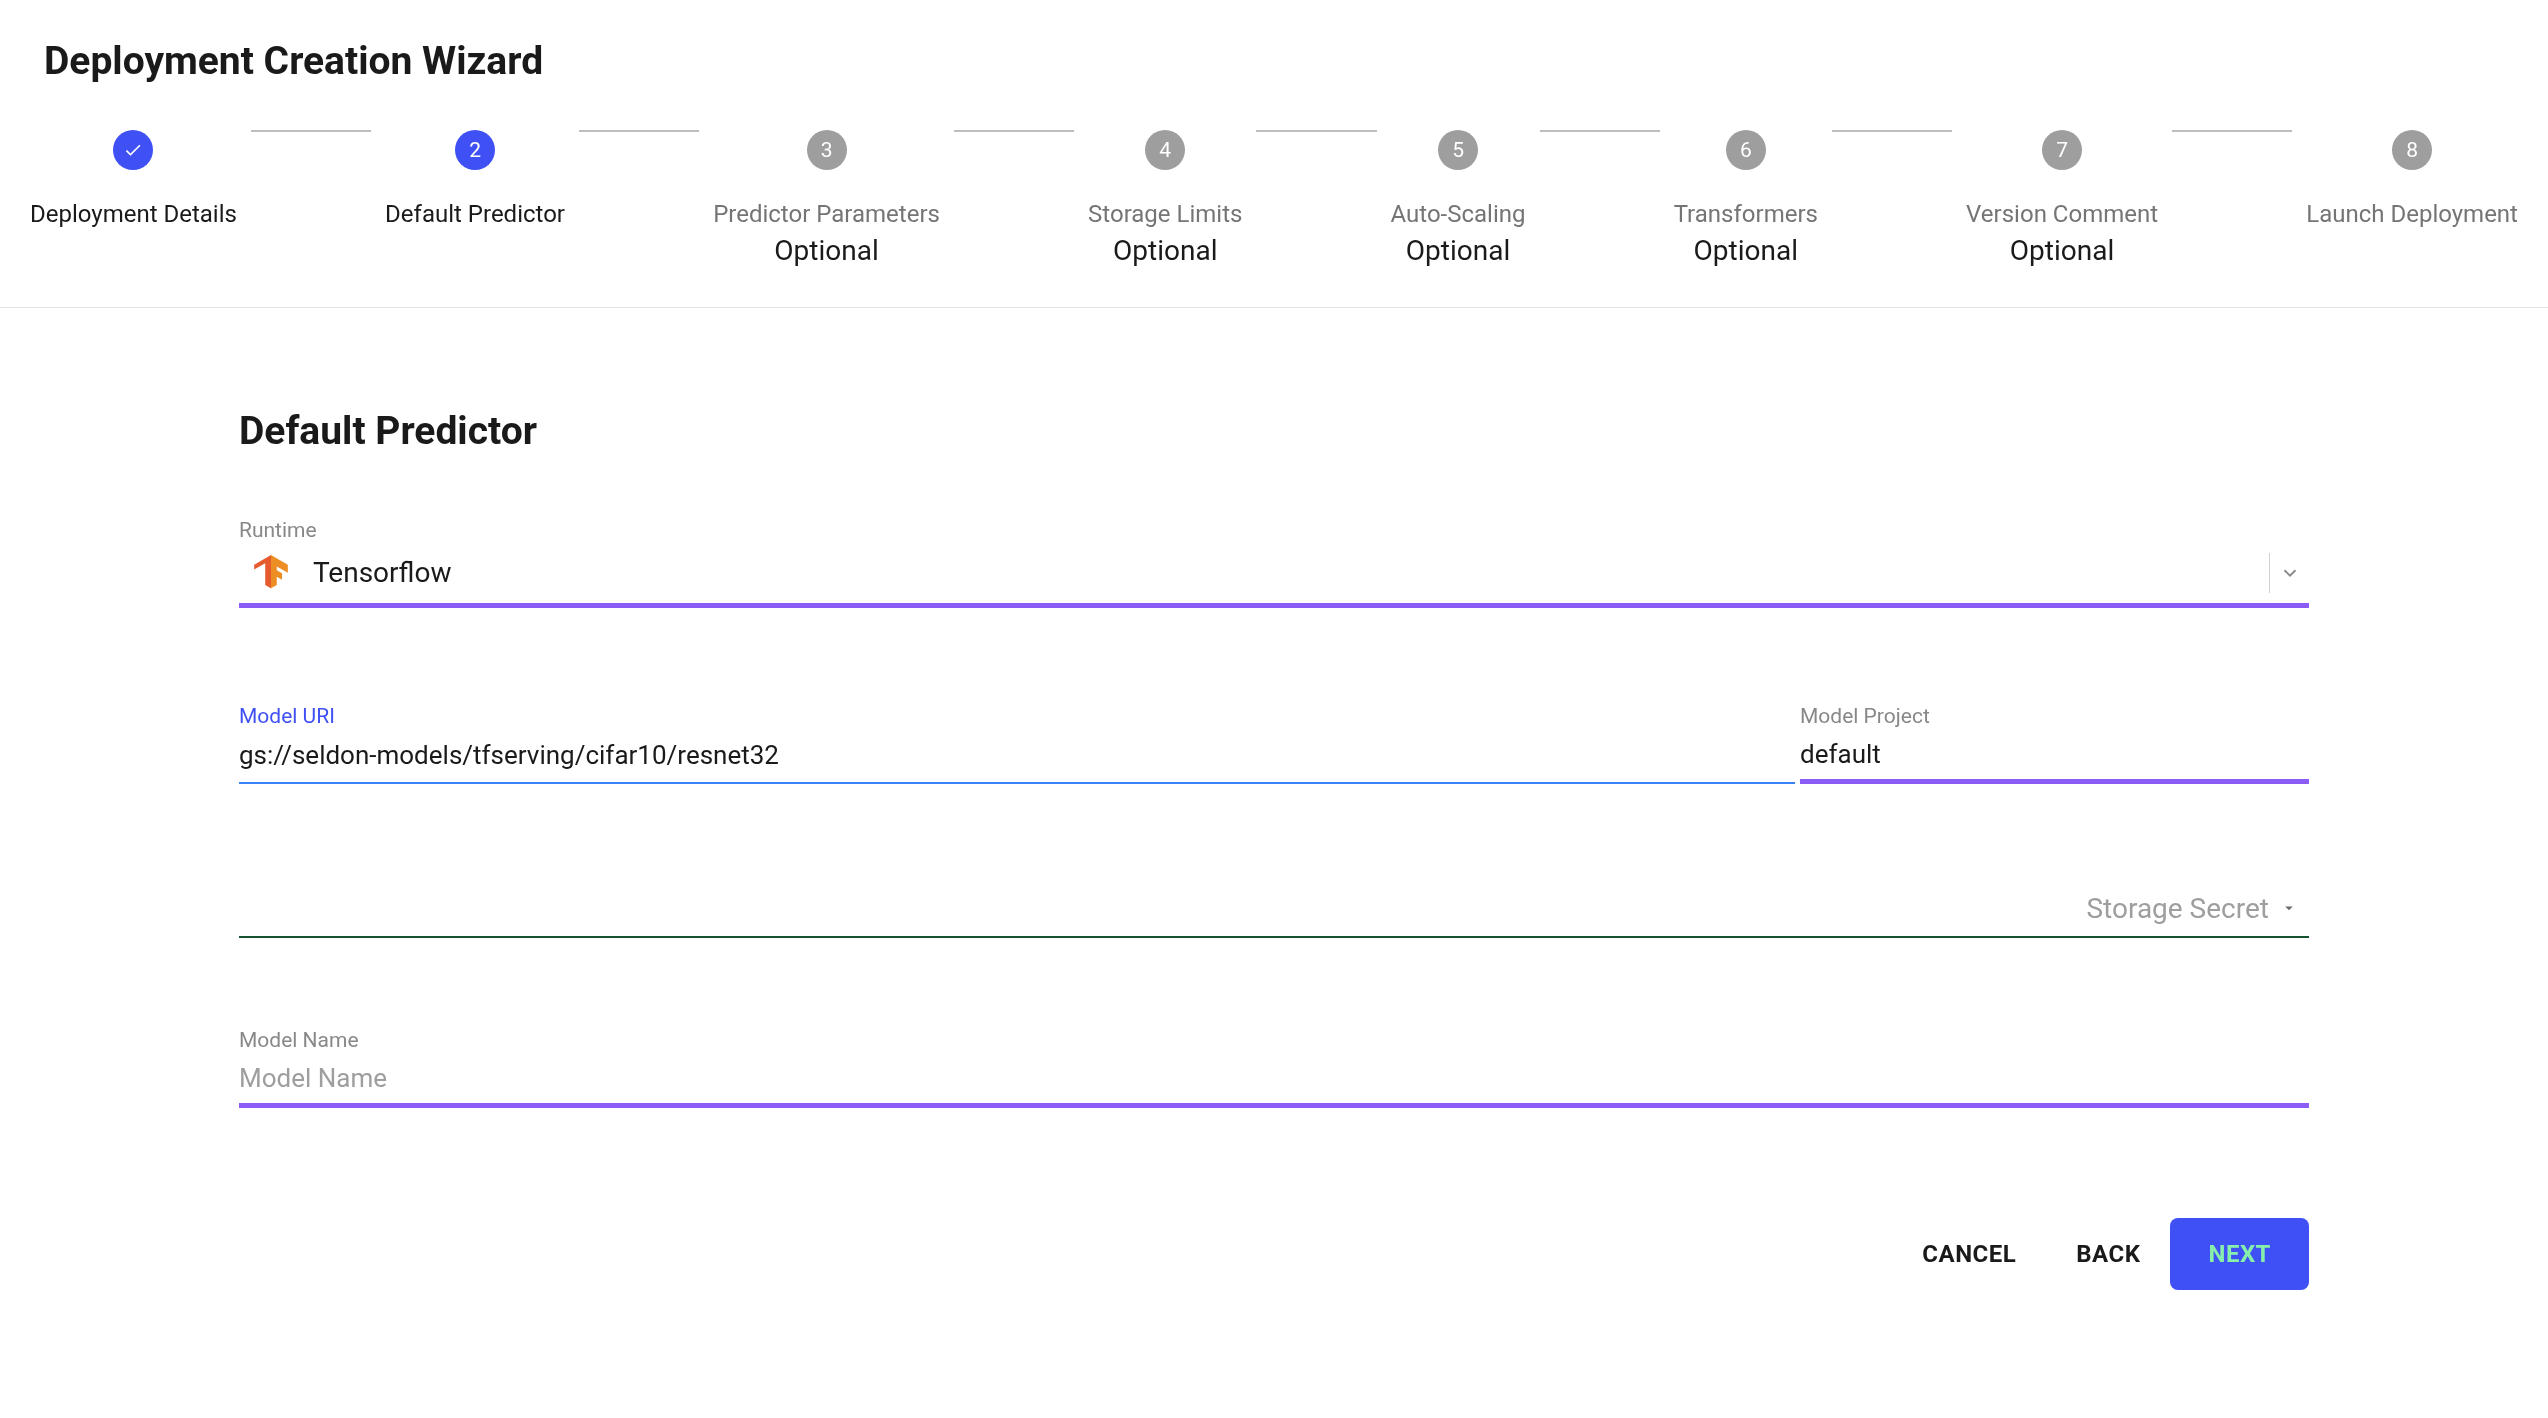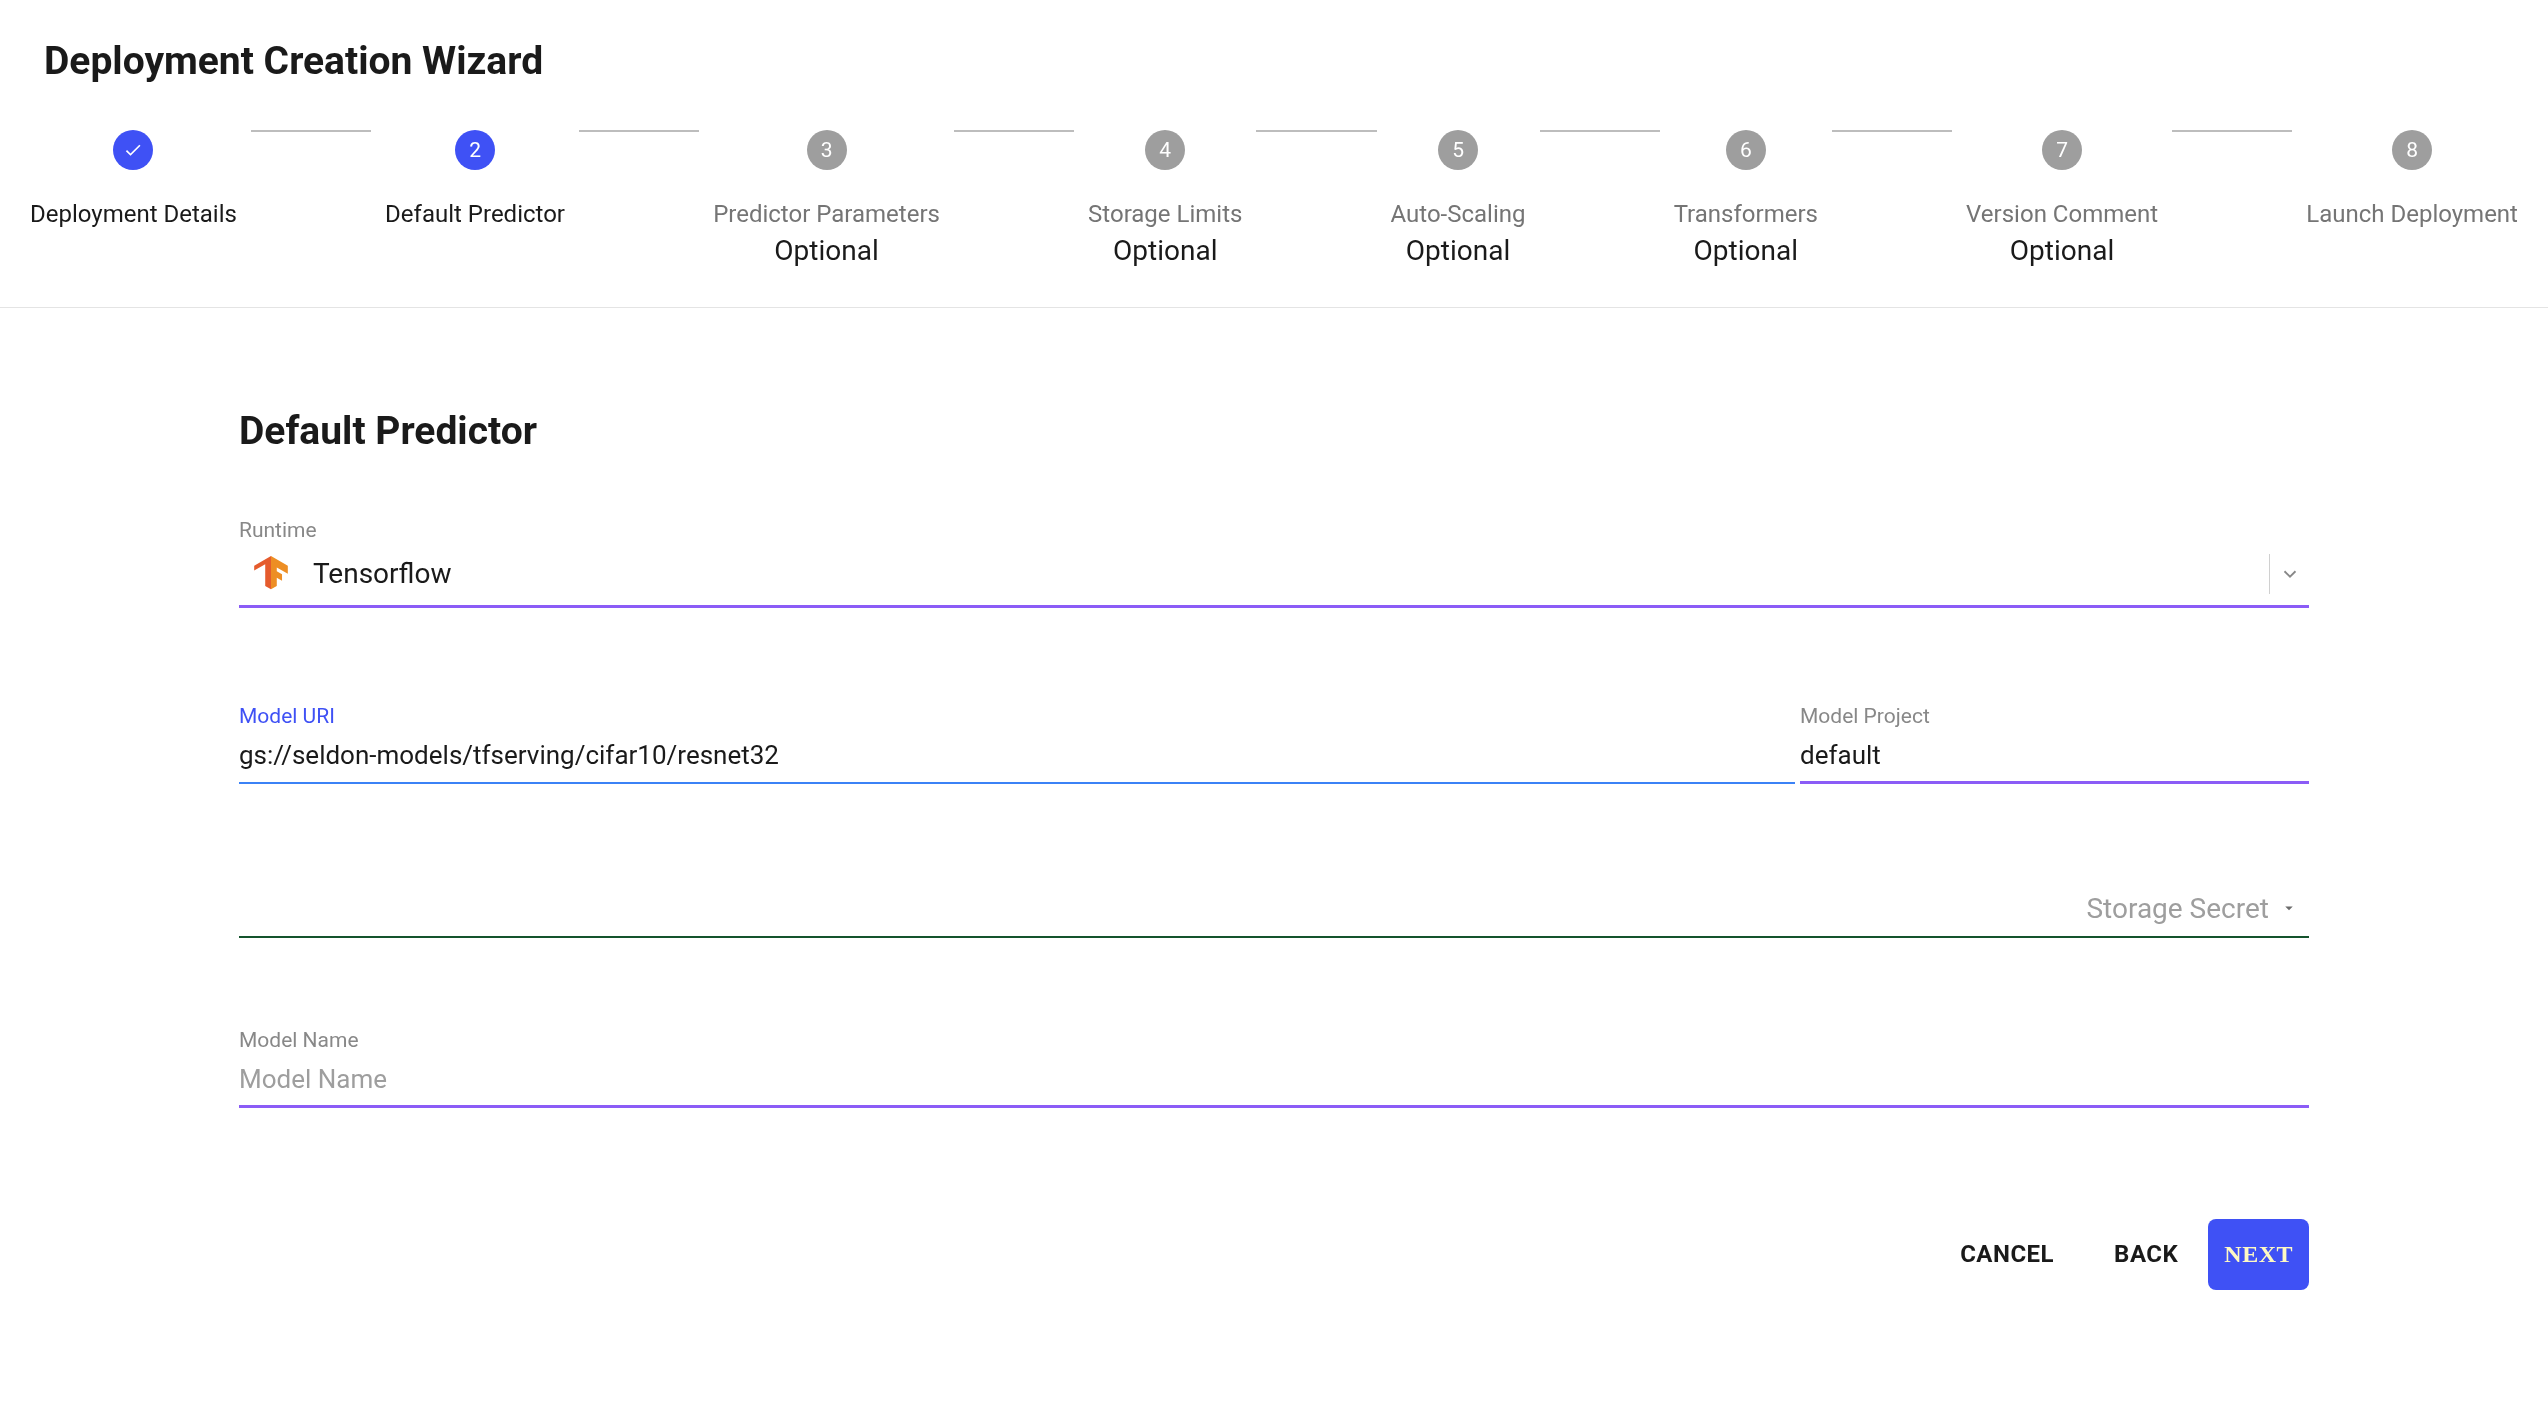--- a/index.html
+++ b/index.html
@@ -81,21 +81,21 @@
     .field-label {
       font-size: 21px;
       font-weight: 400;
       color: #888;
       margin-bottom: 2px;
     }
     .field-label.active { color: #3f51f5; }
     .select-row, .input-row {
       display: flex;
       align-items: center;
-      border-bottom: 3px solid #8b5cf6;
+      border-bottom: 5px solid #8b5cf6;
       padding: 8px 0 10px 0;
       position: relative;
     }
     .select-row { height: 64px; }
     .input-row { height: 54px; }
     .input-row.focused { border-bottom: 2px solid #3b82f6; }
     .tf-icon {
       width: 36px;
       height: 36px;
       margin: 0 24px 0 14px;
@@ -156,21 +156,21 @@
       font-weight: 700;
       letter-spacing: 0.5px;
       border: none;
       background: none;
       cursor: pointer;
       padding: 22px 30px;
       border-radius: 8px;
       font-family: inherit;
     }
     .btn-text { color: #1a1a1a; }
-    .btn-primary { background: #3f51f5; color: #fef9c3; padding: 22px 16px; font-family: Liberation Serif, serif; }
+    .btn-primary { background: #3f51f5; color: #86efac; padding: 22px 38px; }
     .stepper-wrap {
       display: flex;
       flex-direction: column;
       align-items: center;
     }
   </style>
 </head>
 <body>
 
 <div class="container">

